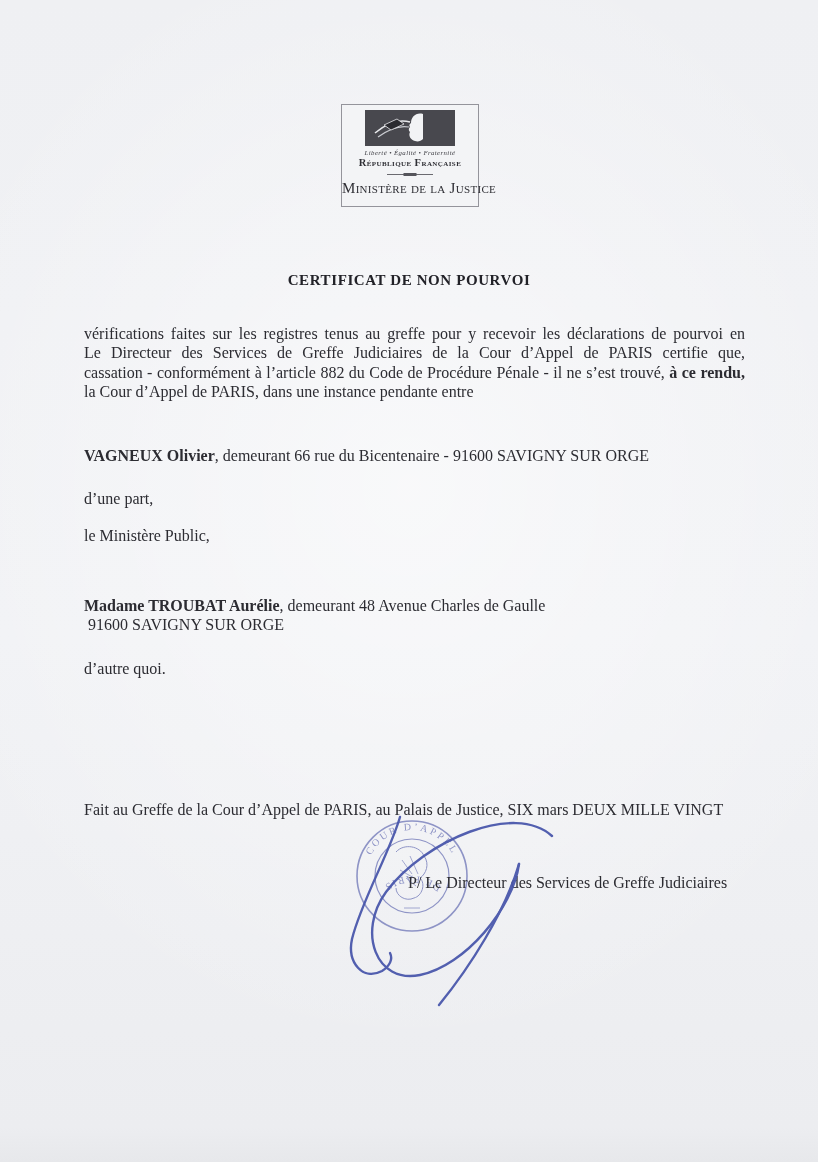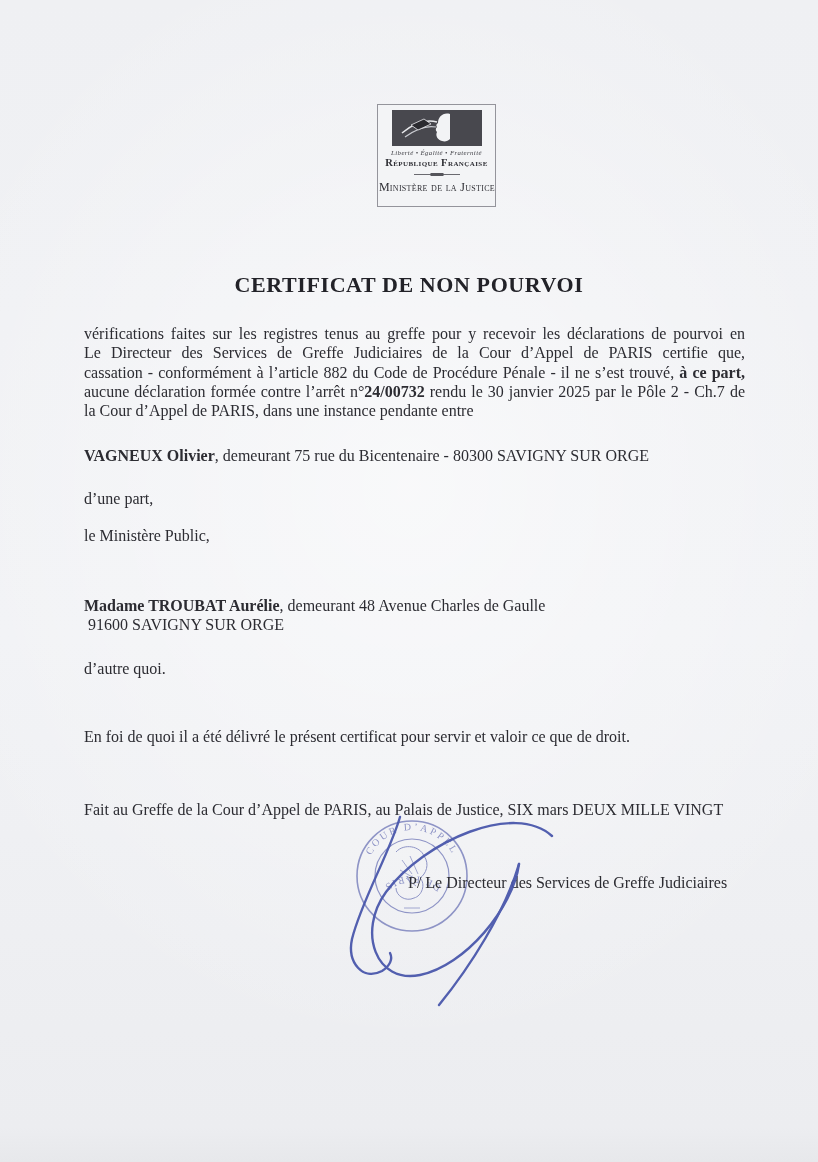--- a/index.html
+++ b/index.html
@@ -10,36 +10,36 @@
   }
   .paper{
     position:absolute;inset:0;
     background:
       radial-gradient(ellipse 90% 70% at 50% 42%, rgba(255,255,255,0.55), rgba(255,255,255,0) 70%),
       linear-gradient(180deg,#eff0f3 0%,#f1f2f5 55%,#ecedf0 97%,#e7e8eb 100%);
     color:#2c2c32;
   }
   
   .logo-box{
-    position:absolute;left:341px;top:104px;width:119px;height:103px;
-    border:1px solid #94949b;background:#f3f4f6;box-sizing:border-box;margin-left:36px;
+    position:absolute;left:341px;top:104px;width:138px;height:103px;
+    border:1px solid #94949b;background:#f3f4f6;box-sizing:border-box;
   }
   .emblem{display:block;margin:5px auto 0;width:90px;height:36px;}
   .motto{font-size:6.8px;font-style:italic;text-align:center;margin-top:3px;
     letter-spacing:0.4px;color:#3c3c42;white-space:nowrap;}
   .republic{font-size:10.5px;font-weight:bold;font-variant:small-caps;
     text-align:center;margin-top:1px;letter-spacing:0.4px;color:#2f2f35;white-space:nowrap;}
   .logo-divider{position:relative;width:46px;margin:6px auto 5px;border-top:1px solid #6a6a70;}
   .logo-divider span{position:absolute;top:-2.5px;left:50%;transform:translateX(-50%);
     width:13px;height:3.5px;background:#55555b;}
-  .ministry{font-size:12px;font-variant:small-caps;text-align:right;
+  .ministry{font-size:15px;font-variant:small-caps;text-align:right;
     letter-spacing:0.3px;color:#2f2f35;white-space:nowrap;}
   
   .title{position:absolute;top:272px;left:0;width:100%;margin:0;text-align:center;
-    font-size:22px;font-weight:bold;letter-spacing:0.6px;color:#222228;}
+    font-size:15px;font-weight:bold;letter-spacing:0.6px;color:#222228;}
   
   .intro{position:absolute;left:84px;top:324px;width:661px;font-size:16px;line-height:19.3px;}
   .jline{height:19.3px;overflow:hidden;text-align:justify;}
   .jline::after{content:"";display:inline-block;width:100%;}
   .jline.last{text-align:left;}
   .jline.last::after{width:0;}
   .textline{position:absolute;left:84px;font-size:16px;line-height:19.3px;white-space:nowrap;}
   .b{font-weight:bold;}
   .indent2{padding-left:4px;}
   
@@ -67,36 +67,34 @@
         <span></span>
       </div>
     <div class="ministry">Ministère de la Justice</div>
   </div>
 
   <h1 class="title">CERTIFICAT DE NON POURVOI</h1>
 
   <div class="intro">
       <div class="jline"><span>vérifications faites sur les registres tenus au greffe pour y recevoir les déclarations de pourvoi en</span></div>
       <div class="jline"><span>Le Directeur des Services de Greffe Judiciaires de la Cour d’Appel de PARIS certifie que,</span></div>
-      <div class="jline"><span>cassation - conformément à l’article 882 du Code de Procédure Pénale - il ne s’est trouvé, </span><span class="b">à ce part,</span></div>
-      <div class="jline"><span>aucune déclaration formée contre l’arrêt n°</span><span class="b">24/00732</span><span> rendu le 30 janvier 2025 par le Pôle 2 - Ch.7 de</span></div>
+      <div class="jline"><span>cassation - conformément à l’article 882 du Code de Procédure Pénale - il ne s’est trouvé, </span><span class="b">à ce rendu,</span></div>
       <div class="jline last"><span>la Cour d’Appel de PARIS, dans une instance pendante entre</span></div>
     </div>
 
-  <div class="textline" style="top:446px"><span class="b">VAGNEUX Olivier</span><span>, demeurant 75 rue du Bicentenaire - 80300 SAVIGNY SUR ORGE</span></div>
+  <div class="textline" style="top:446px"><span class="b">VAGNEUX Olivier</span><span>, demeurant 66 rue du Bicentenaire - 91600 SAVIGNY SUR ORGE</span></div>
   <div class="textline" style="top:489px">d’une part,</div>
   <div class="textline" style="top:526px">le Ministère Public,</div>
 
   <div class="textline" style="top:596px">
     <div><span class="b">Madame TROUBAT Aurélie</span><span>, demeurant 48 Avenue Charles de Gaulle</span></div>
     <div class="indent2">91600 SAVIGNY SUR ORGE</div>
   </div>
 
   <div class="textline" style="top:659px">d’autre quoi.</div>
-  <div class="textline" style="top:727px">En foi de quoi il a été délivré le présent certificat pour servir et valoir ce que de droit.</div>
 
   <div class="textline" style="top:800px">
     <div>Fait au Greffe de la Cour d’Appel de PARIS, au Palais de Justice, SIX mars DEUX MILLE VINGT</div>
   </div>
 
   <svg class="stamp-svg" viewBox="0 0 230 200">
     <g fill="none" stroke="#8e94c6">
       <circle cx="82" cy="64" r="55" stroke-width="1.6"></circle>
       <circle cx="82" cy="64" r="37" stroke-width="1.2"></circle>
       <path d="M66,40 C74,31 90,34 94,44 C100,52 96,62 90,66 C96,72 92,84 84,86 C76,90 66,84 66,76" stroke-width="1"></path>

